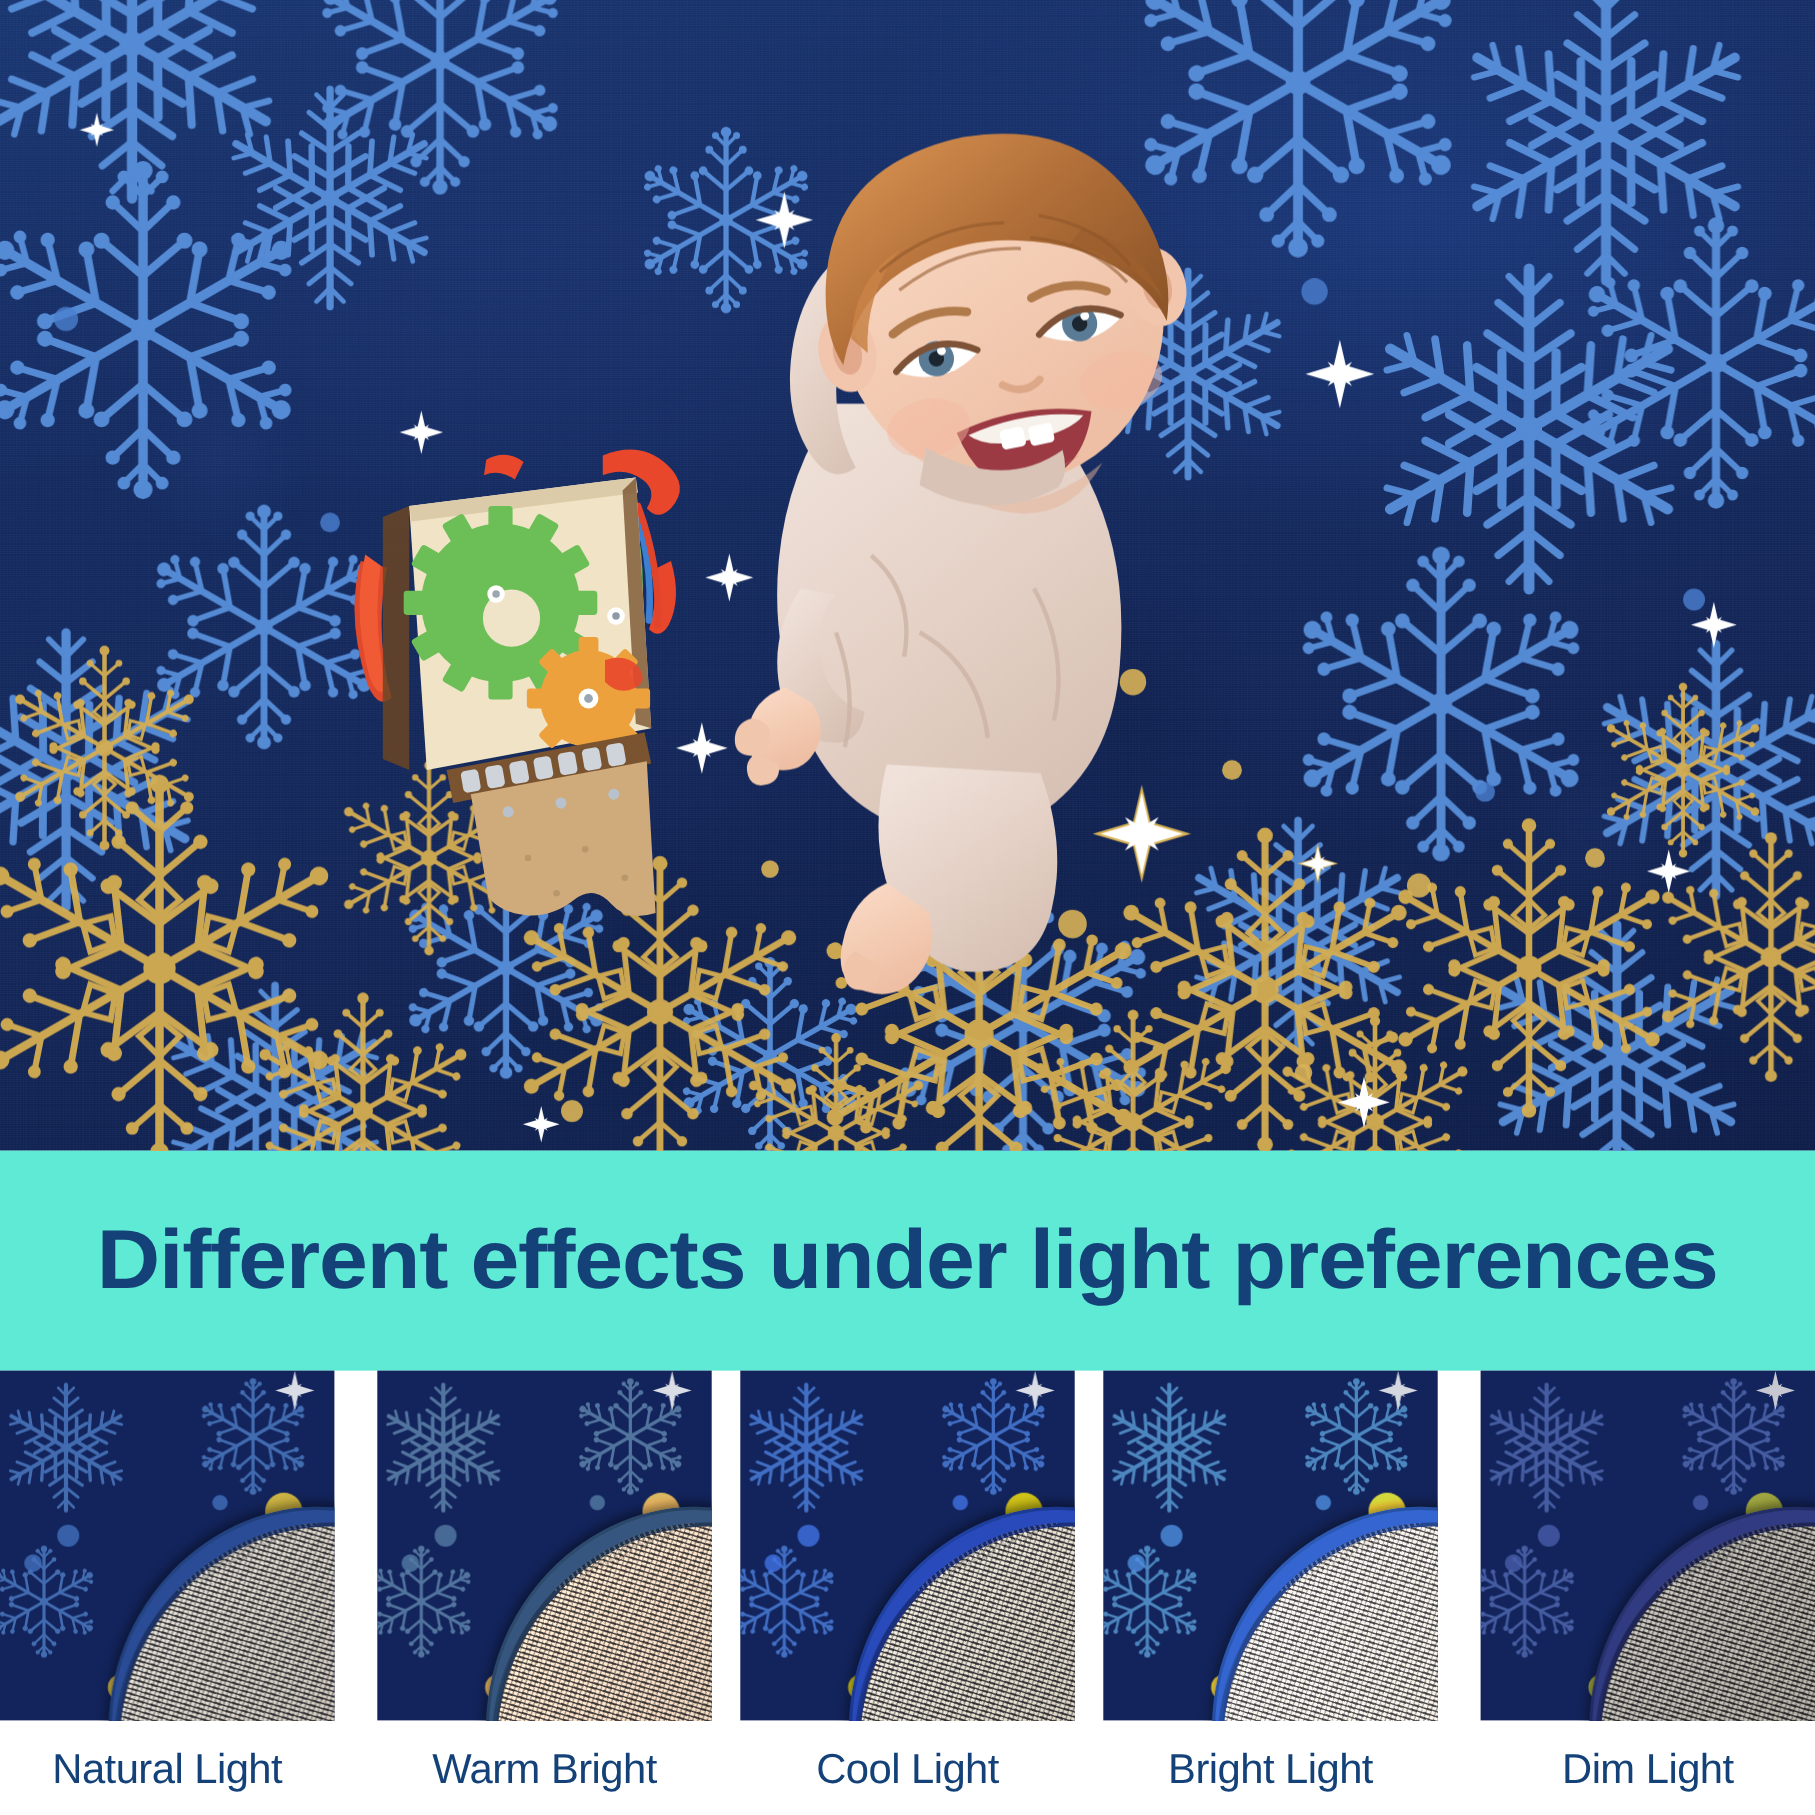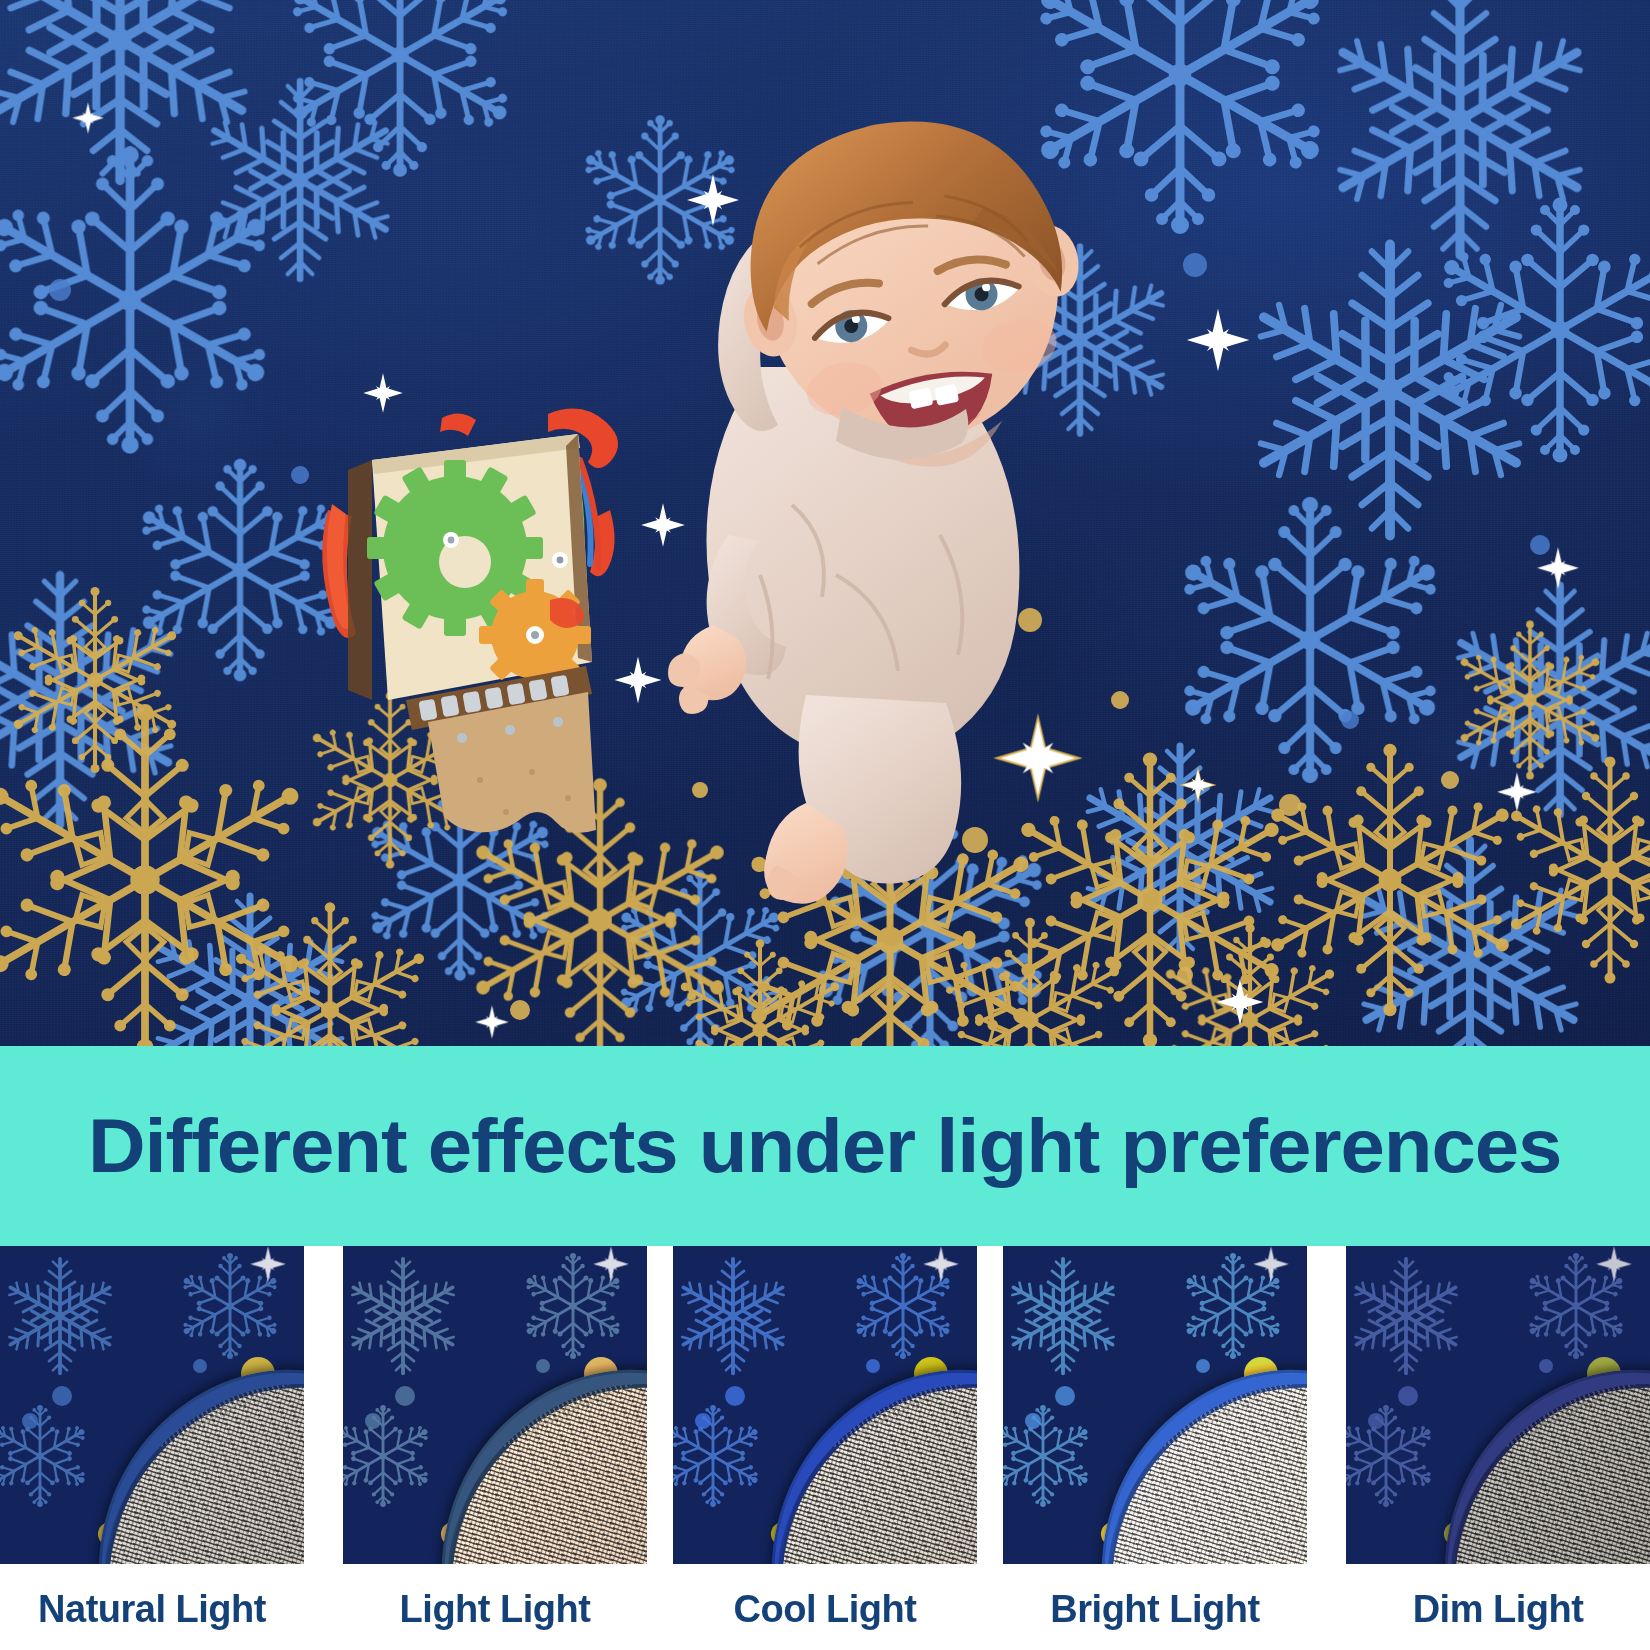--- a/index.html
+++ b/index.html
@@ -77,21 +77,21 @@
   .thumb-img-wrap {
     width:304px; height:318px;
     overflow:hidden; position:relative;
     background:#13245c;
   }
   .thumb-cell:first-child .thumb-img-wrap { margin-right:26px; }
   .thumb-cell:last-child  .thumb-img-wrap { margin-left:26px; }
   .thumb-label {
     margin-top:24px;
     font-family:"Liberation Sans", sans-serif;
-    font-weight:bold;
+    font-weight:normal;
     font-size:38px;
     color:#144278;
     white-space:nowrap;
     letter-spacing:-.5px;
   }
   .thumb-cell:first-child .thumb-label { margin-right:26px; }
   .thumb-cell:last-child  .thumb-label { margin-left:26px; }
 
   
   .tscene { position:absolute; inset:0; }
@@ -601,21 +601,21 @@
           </g>
           <use href="#starBurst" transform="translate(268,18) scale(.34)"></use>
           <circle cx="258" cy="128" r="17" fill="#f0cf3f"></circle>
           <circle cx="110" cy="288" r="12" fill="#f0cf3f"></circle>
         </svg>
         <div class="t-roll"></div>
         <div class="t-backing"></div>
         <div class="t-binding"></div>
       </div>
     </div>
-    <div class="thumb-label">Light Light</div>
+    <div class="thumb-label">Warm Bright</div>
   </div>
 
   <div class="thumb-cell" id="thumb-2">
     <div class="thumb-img-wrap">
       <div class="tscene">
         <div class="t-rugtop"></div>
         <svg class="t-pattern" viewBox="0 0 304 318" preserveAspectRatio="none">
           <g stroke="#5e96e0" color="#5e96e0" fill="none" opacity=".75">
             <g transform="translate(60,70) scale(.55)">
                 <use href="#snowB6"></use>

